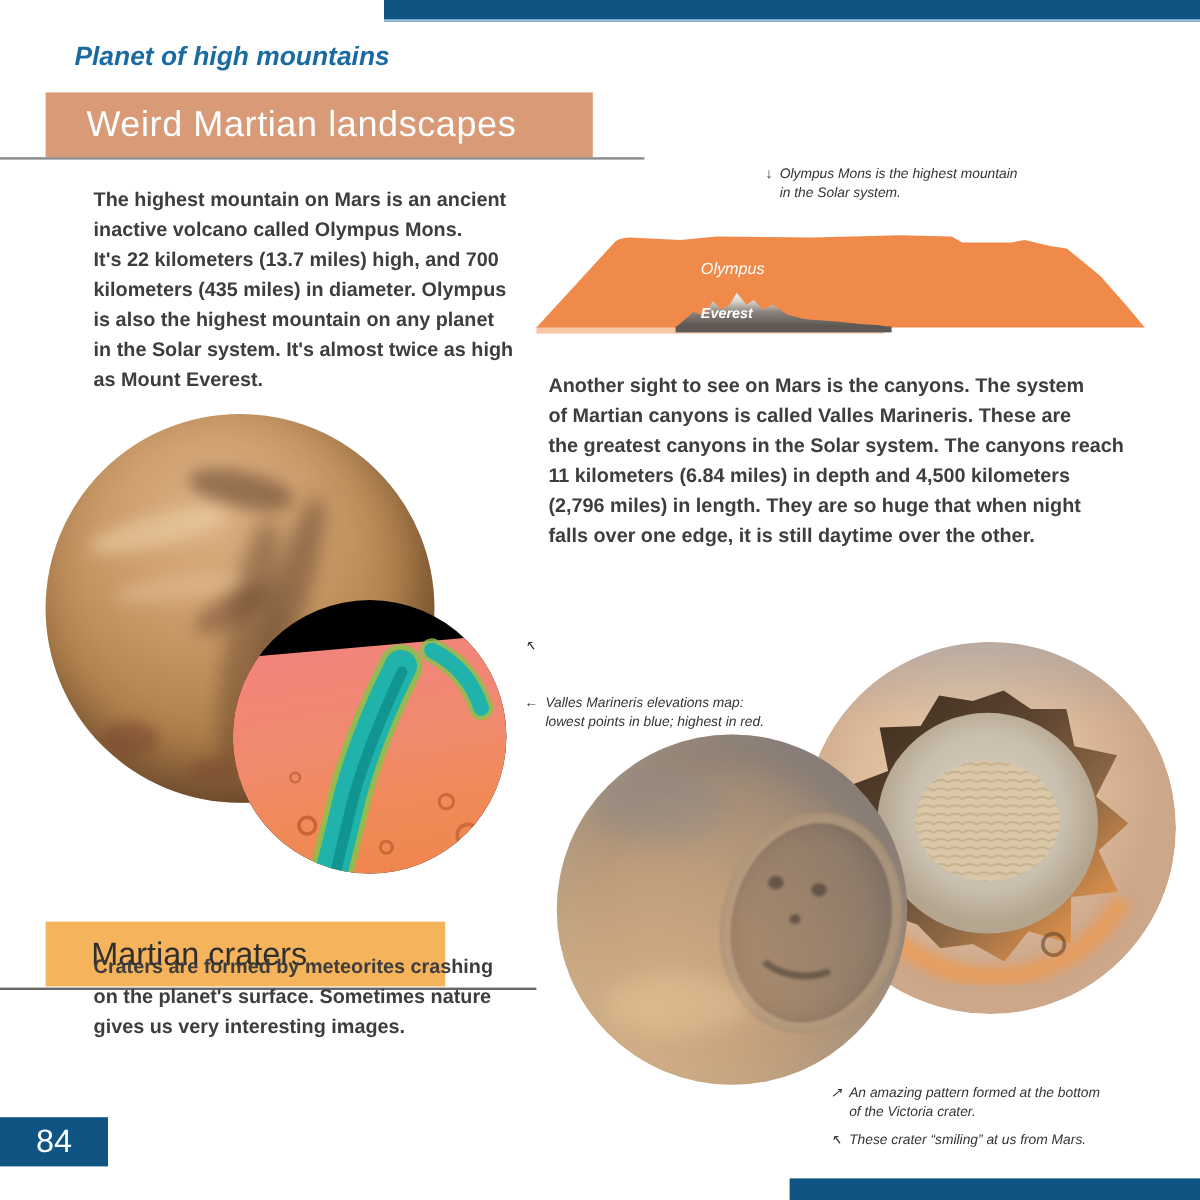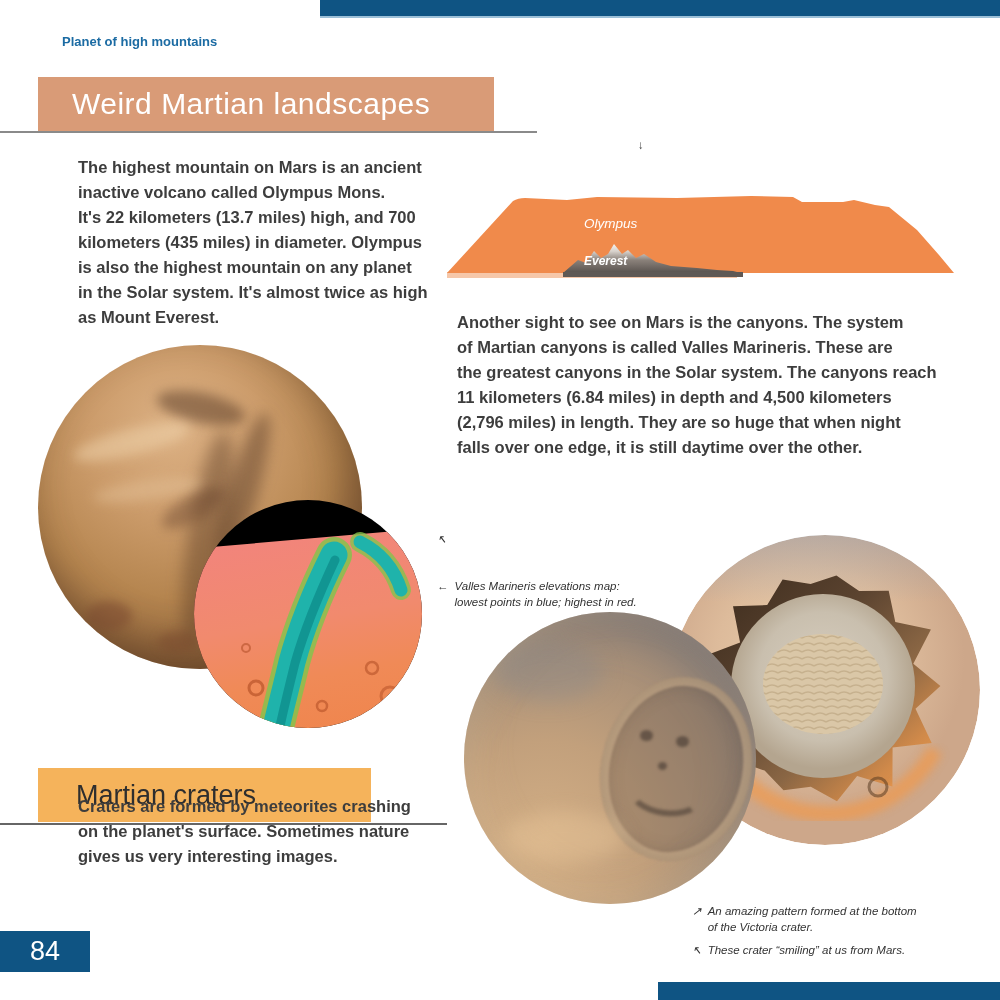--- a/index.html
+++ b/index.html
@@ -8,21 +8,21 @@
   }
   html,body{margin:0;padding:0;background:#fff;}
   #page{position:relative;width:1000px;height:1000px;background:#fff;overflow:hidden;
         font-family:"Liberation Sans",sans-serif;color:var(--body);}
   .abs{position:absolute;}
   
   .bar{background:var(--blue);}
   #top-bar{left:320px;top:0;width:680px;height:16px;border-bottom:2px solid #9cc0d8;}
   #bottom-bar{left:658px;top:982px;width:342px;height:18px;}
   
-  #kicker{left:62px;top:34px;font-size:13px;font-weight:bold;color:var(--blue-text);}
+  #kicker{left:62px;top:34px;font-size:22px;font-style:italic;font-weight:bold;color:var(--blue-text);}
   
   .head-box{display:flex;align-items:center;}
   #head1{left:38px;top:77px;width:422px;height:54px;background:var(--terracotta);
          color:#fff;font-size:30px;font-weight:300;padding-left:34px;letter-spacing:.5px;}
   #head2{left:38px;top:768px;width:295px;height:54px;background:var(--amber);
          color:#2e2e2e;font-size:27px;padding-left:38px;}
   #rule1{left:0;top:131px;width:537px;height:2px;background:#8a8a8a;}
   #rule2{left:0;top:823px;width:447px;height:2px;background:#666;}
   
   .para{font-size:16.5px;line-height:25px;white-space:pre-line;color:var(--body);font-weight:bold;}
@@ -87,20 +87,22 @@
   <div class="abs para" id="p1">The highest mountain on Mars is an ancient
 inactive volcano called Olympus Mons.
 It's 22 kilometers (13.7 miles) high, and 700
 kilometers (435 miles) in diameter. Olympus
 is also the highest mountain on any planet
 in the Solar system. It's almost twice as high
 as Mount Everest.</div>
 
   <div class="abs caption" id="cap-olympus">
     <span class="arr">↓</span>
+    <span class="txt">Olympus Mons is the highest mountain
+in the Solar system.</span>
   </div>
 
   <div class="abs" id="diagram">
     <svg width="515" height="95" viewBox="0 0 515 95">
       <defs>
         <linearGradient id="evGrad" gradientUnits="userSpaceOnUse" x1="0" y1="53" x2="0" y2="85">
           <stop offset="0" stop-color="#ffffff"></stop>
           <stop offset="0.32" stop-color="#d8d2cc"></stop>
           <stop offset="0.6" stop-color="#8a817a"></stop>
           <stop offset="1" stop-color="#58524e"></stop>

